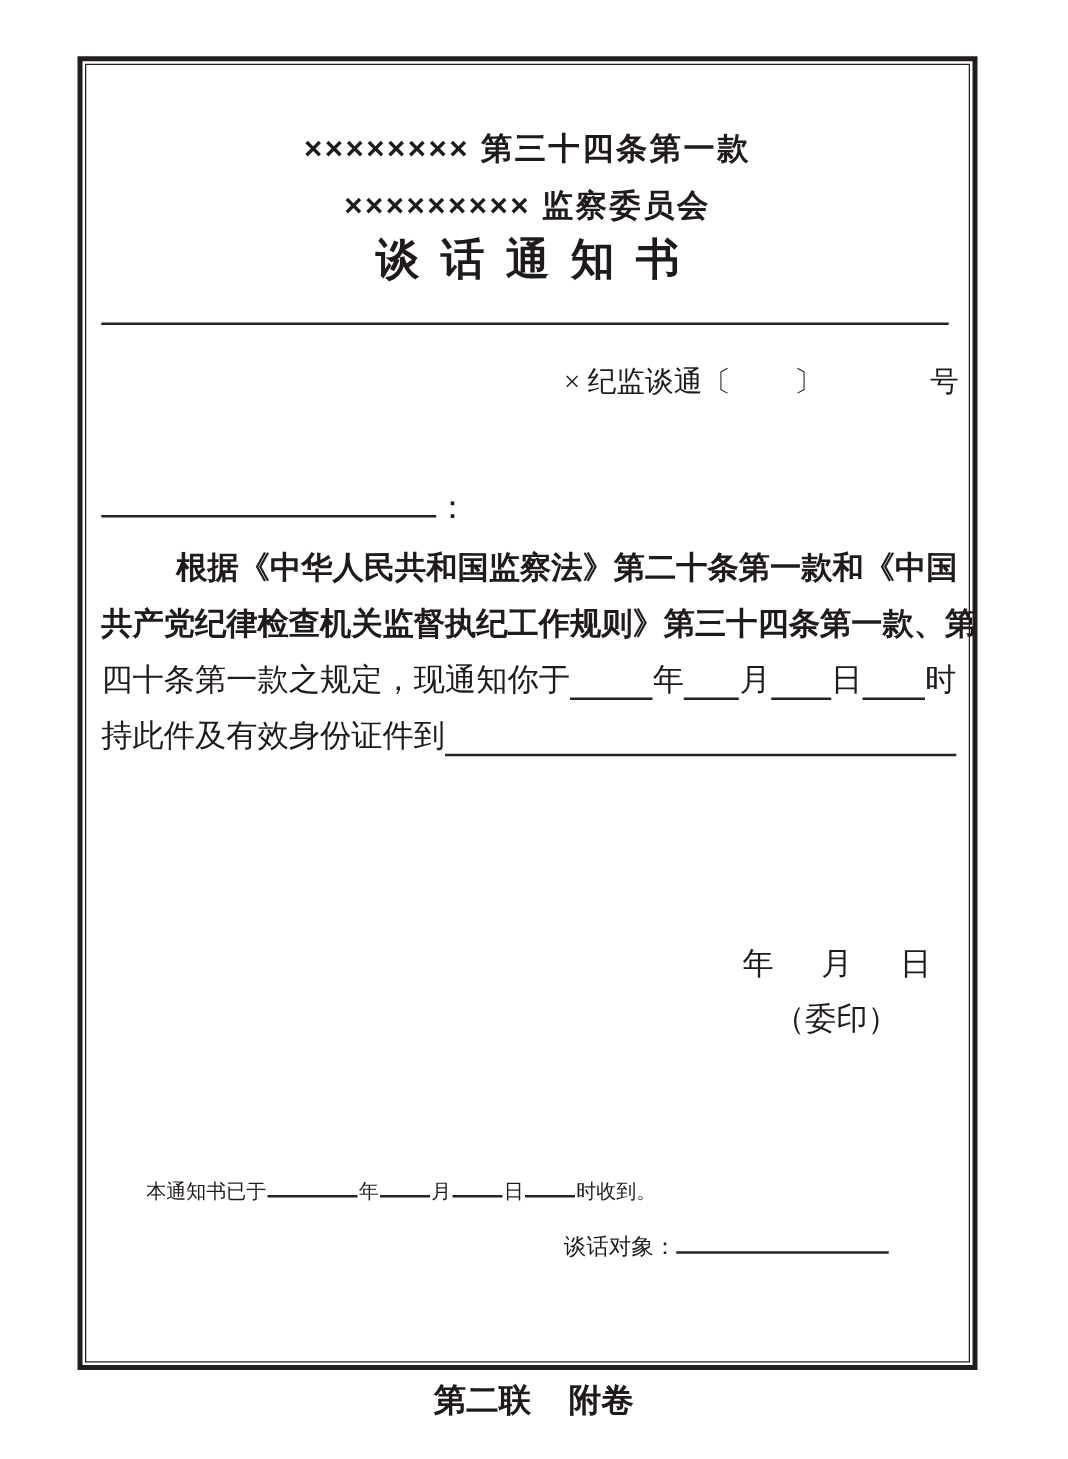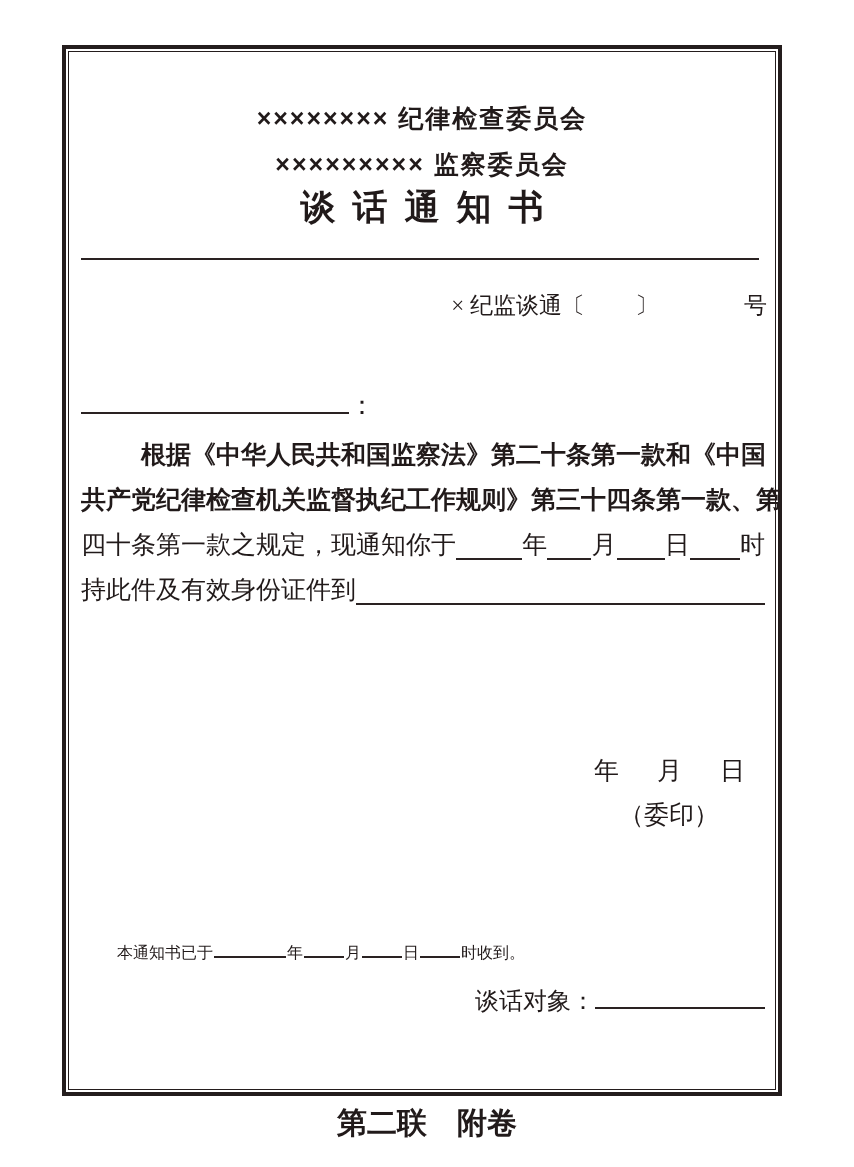--- a/index.html
+++ b/index.html
@@ -72,38 +72,38 @@
   .sign-date{top:702px;right:30px;font-size:25px;white-space:nowrap;}
   .sign-date .dl{display:inline-block;}
   .sign-date .dl + .dl{margin-left:38px;}
   .seal{top:746px;right:56px;font-size:25px;white-space:nowrap;}
 
   .receipt{top:888px;left:48px;font-size:16px;white-space:nowrap;}
   .receipt .blank{margin:0 1px;}
   .rb-year{width:72px;}
   .rb-sm{width:40px;}
 
-  .subject{top:931px;left:382px;font-size:24px;white-space:nowrap;margin-left:24px;}
+  .subject{top:931px;left:382px;font-size:18px;white-space:nowrap;}
   .subject .blank{width:170px;}
 
   .page-footer{
     position:absolute;top:1103px;left:0;width:854px;text-align:center;
-    font-size:30px;font-weight:bold;white-space:nowrap;
+    font-size:26px;font-weight:bold;white-space:nowrap;
   }
   .page-footer .fpart + .fpart{margin-left:30px;}
 </style>
 </head>
 <body>
 
 <div class="page">
 
   <div class="frame">
     <div class="frame-inner">
 
-      <div class="abs org-line org1">×××××××× 纪律检查委员会</div>
+      <div class="abs org-line org1">×××××××× 第三十四条第一款</div>
 
       <div class="abs org-line org2">××××××××× 监察委员会</div>
 
       <div class="abs doc-title">谈话通知书</div>
 
       <div class="abs title-rule"></div>
 
       <div class="abs doc-number"><span>× 纪监谈通〔</span><span class="gap-a"></span><span>〕</span><span class="gap-b"></span><span>号</span></div>
 
       <div class="abs addressee"><span class="blank"></span><span>：</span></div>

